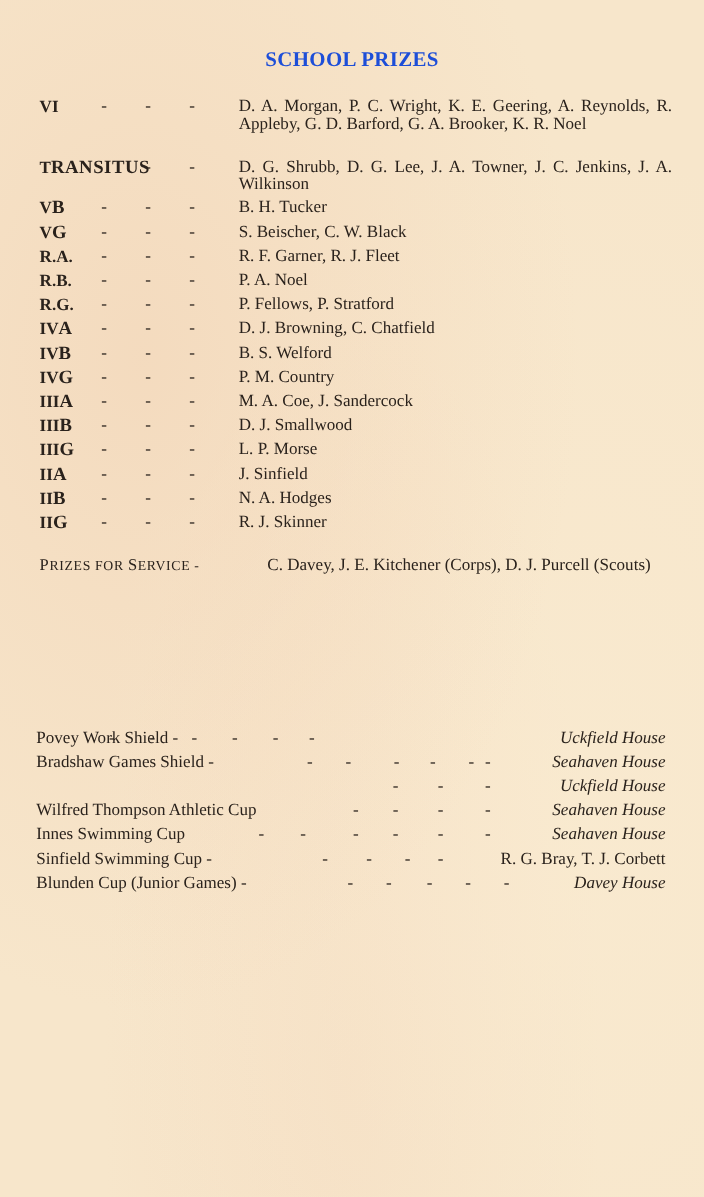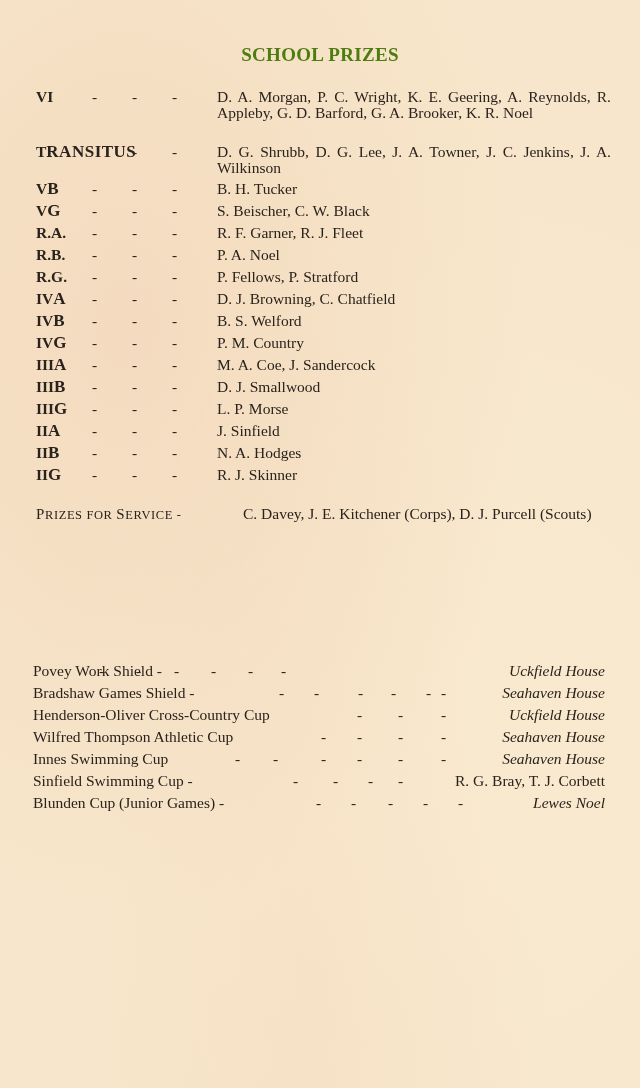--- a/index.html
+++ b/index.html
@@ -10,21 +10,21 @@
       radial-gradient(ellipse at 20% 30%, rgba(240,205,175,0.45), transparent 55%),
       radial-gradient(ellipse at 80% 70%, rgba(250,236,210,0.6), transparent 60%),
       radial-gradient(ellipse at 50% 90%, rgba(242,212,185,0.4), transparent 50%);
     font-family: "Liberation Serif", "DejaVu Serif", serif;
     color: #2a221c;
     position: relative;
   }
   .page { position: absolute; left: 0; top: 0; width: 640px; height: 1088px; }
   .heading {
     position: absolute; left: 0; width: 640px; text-align: center;
-    font-weight: bold; font-size: 19px; letter-spacing: 0.3px; color: #4d7c0f;
+    font-weight: bold; font-size: 19px; letter-spacing: 0.3px; color: #1d4ed8;
   }
   .heading.school { top: 44px; }
   .heading.house { top: 617px; word-spacing: 6px; }
 
   .prize-row { position: absolute; left: 36px; width: 580px; font-size: 15.5px; line-height: 16px; }
   .form-label { position: absolute; left: 0; top: 0; width: 150px; font-weight: bold; }
   .form-label .sc { font-size: 17px; letter-spacing: 0.5px; }
   .dash { position: absolute; top: 0; }
   .winners { position: absolute; left: 181px; top: 0; width: 394px; text-align: justify; }
 
@@ -189,21 +189,20 @@
         <span class="trophy-name">Bradshaw Games Shield -</span>
         <span class="trophy-dash" style="left: 246px;">-</span>
         <span class="trophy-dash" style="left: 281px;">-</span>
         <span class="trophy-dash" style="left: 325px;">-</span>
         <span class="trophy-dash" style="left: 358px;">-</span>
         <span class="trophy-dash" style="left: 393px;">-</span>
         <span class="trophy-dash" style="left: 408px;">-</span>
         <span class="trophy-winner italic">Seahaven House</span>
       </div>
       <div class="trophy-row" style="top: 705px;">
-        <span class="trophy-name">Henderson-Oliver Cross-Country Cup</span>
         <span class="trophy-dash" style="left: 324px;">-</span>
         <span class="trophy-dash" style="left: 365px;">-</span>
         <span class="trophy-dash" style="left: 408px;">-</span>
         <span class="trophy-winner italic">Uckfield House</span>
       </div>
       <div class="trophy-row" style="top: 727px;">
         <span class="trophy-name">Wilfred Thompson Athletic Cup</span>
         <span class="trophy-dash" style="left: 288px;">-</span>
         <span class="trophy-dash" style="left: 324px;">-</span>
         <span class="trophy-dash" style="left: 365px;">-</span>
@@ -228,17 +227,17 @@
         <span class="trophy-dash" style="left: 365px;">-</span>
         <span class="trophy-winner">R. G. Bray, T. J. Corbett</span>
       </div>
       <div class="trophy-row" style="top: 793px;">
         <span class="trophy-name">Blunden Cup (Junior Games) -</span>
         <span class="trophy-dash" style="left: 283px;">-</span>
         <span class="trophy-dash" style="left: 318px;">-</span>
         <span class="trophy-dash" style="left: 355px;">-</span>
         <span class="trophy-dash" style="left: 390px;">-</span>
         <span class="trophy-dash" style="left: 425px;">-</span>
-        <span class="trophy-winner italic">Lewes Noel</span>
+        <span class="trophy-winner italic">Davey House</span>
       </div>
     </div>
 
 </div>
 
 </body></html>

